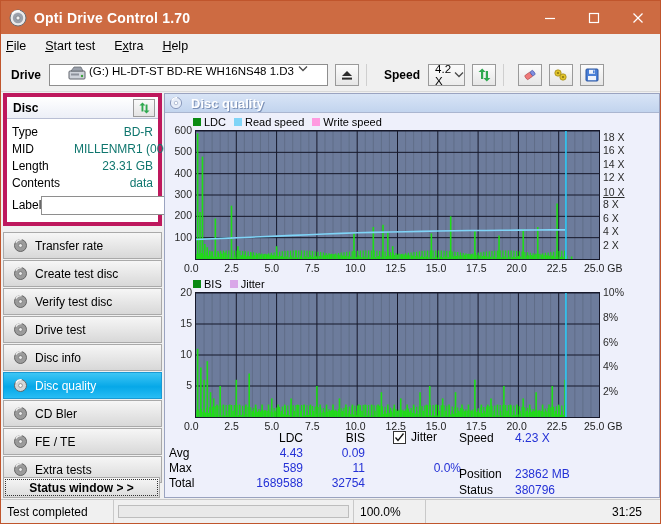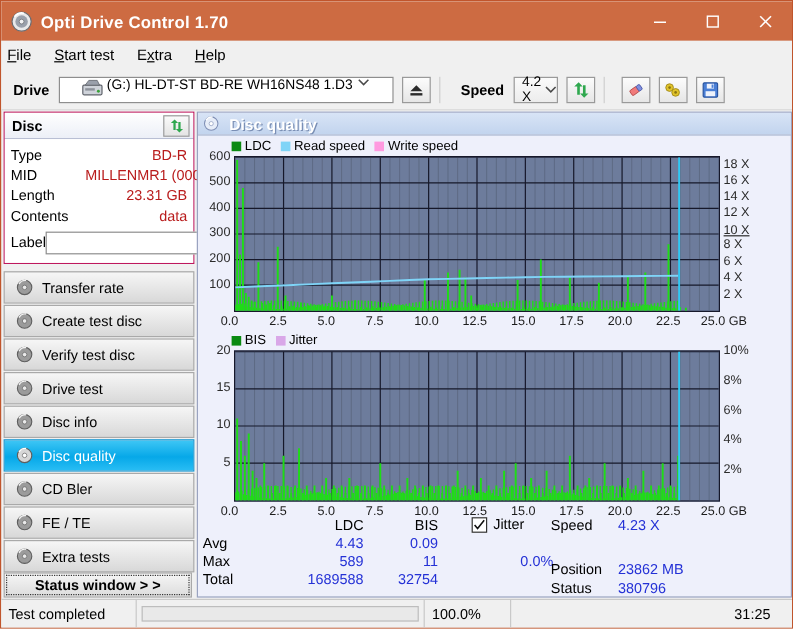--- a/index.html
+++ b/index.html
@@ -78,36 +78,36 @@
   #speed-combo {
     height: 22px; width: 37px; background: linear-gradient(#fbfbfb,#ececec);
     border: 1px solid #9a9a9a; display: flex; align-items: center; padding: 0 2px;
   }
   #speed-combo .sp-text { flex: 1 1 auto; font-size: 11.5px; padding-left: 4px; }
 
   
   #leftpanel {
     position: absolute; left: 2px; top: 92px; width: 159px; height: 405px;
   }
-  #disc-box { border: 1px solid #be185d; background: #fff; }
+  #disc-box { border: 4px solid #be185d; background: #fff; }
   #disc-head {
     height: 22px; display: flex; align-items: center;
     background: linear-gradient(#ffffff,#eceff7);
     border-bottom: 1px solid #b9bfd4;
   }
   #disc-head .t { font-weight: bold; font-size: 12px; margin-left: 6px; flex: 1 1 auto; }
   #disc-head .b {
     width: 22px; height: 18px; margin-right: 3px;
     background: linear-gradient(#fafafa,#e4e4e4); border: 1px solid #9a9a9a;
     display: flex; align-items: center; justify-content: center;
   }
   #disc-body { padding: 4px 5px 5px 5px; background: #fff; }
   .drow { display: flex; align-items: center; height: 17px; font-size: 12px; }
   .drow .k { color: #000; flex: 0 0 auto; width: 62px; }
-  .drow .v { color: #b91c1c; flex: 1 1 auto; text-align: right; white-space: nowrap; }
+  .drow .v { color: #0f766e; flex: 1 1 auto; text-align: right; white-space: nowrap; }
   #label-row { display: flex; align-items: center; height: 24px; margin-top: 2px; }
   #label-row .k { width: 40px; font-size: 12px; }
   #label-input {
     flex: 1 1 auto; height: 19px; background: #fff; border: 1px solid #8e8e8e;
     margin-right: 3px;
   }
   #label-btn {
     width: 23px; height: 21px; background: linear-gradient(#fafafa,#e4e4e4);
     border: 1px solid #9a9a9a; display: flex; align-items: center; justify-content: center;
   }

